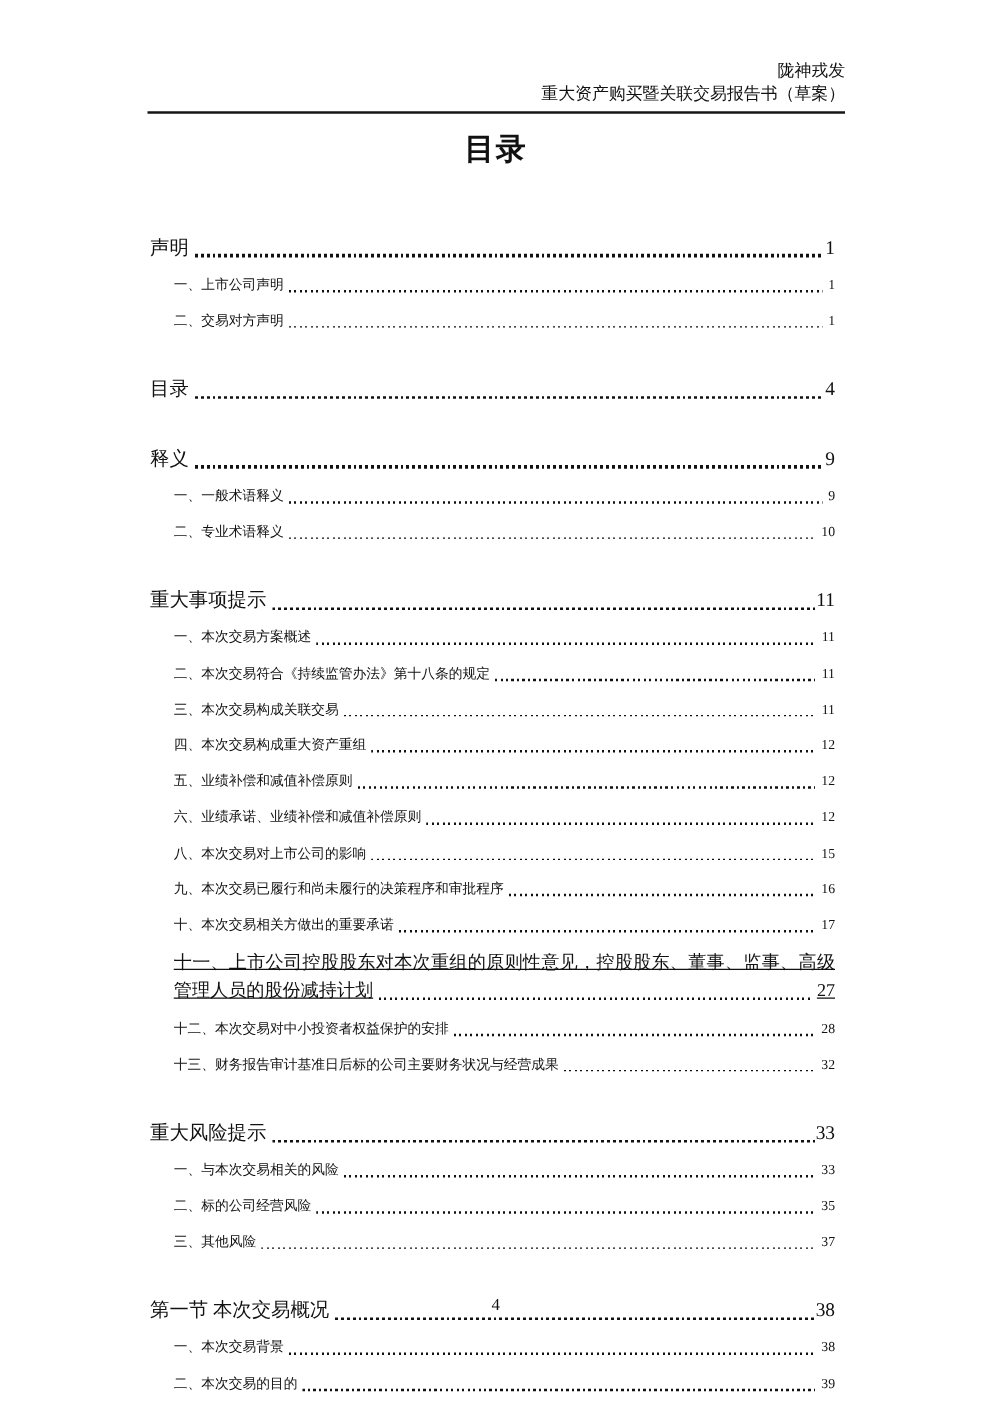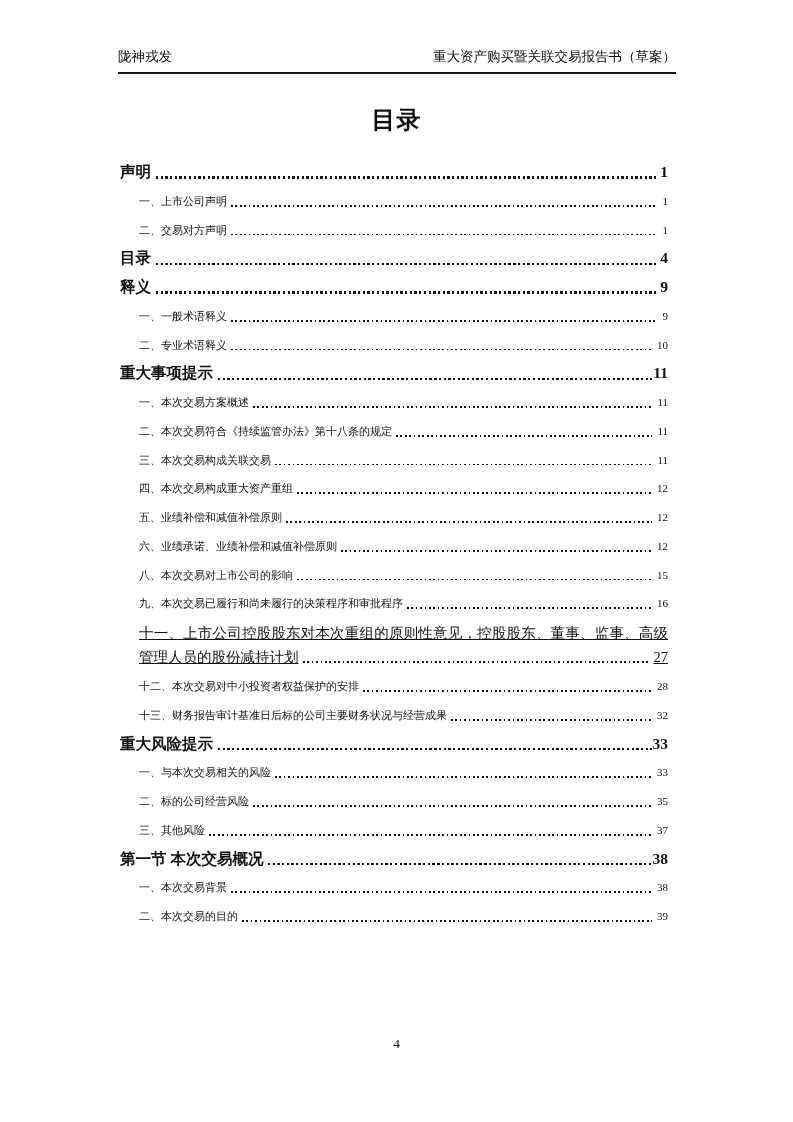--- a/index.html
+++ b/index.html
@@ -12,20 +12,21 @@
     overflow: hidden;
   }
   .page-header {
     position: absolute;
     top: 48px; left: 118px; width: 558px;
     display: flex; justify-content: space-between; align-items: flex-end;
     border-bottom: 2px solid #161616;
     padding-bottom: 6px;
     font-size: 13.5px;
     line-height: 1.3;
+    flex-direction: column;
   }
   .doc-title {
     position: absolute;
     top: 106px; left: 0; width: 100%;
     text-align: center;
     font-family: "Liberation Sans", "DejaVu Sans", sans-serif;
     font-weight: 700;
     font-size: 24px;
     letter-spacing: 1px;
     line-height: 1.2;
@@ -35,22 +36,23 @@
     top: 158px; left: 120px; width: 548px;
   }
   .toc-row {
     display: flex;
     align-items: baseline;
     line-height: 28.75px;
     font-size: 11px;
     white-space: nowrap;
   }
   .toc-row.lv1 {
-    font-weight: 700;
+    font-weight: 400;
     font-size: 15.5px;
+    margin-top: 27px;
   }
   .toc-row.lv2 { padding-left: 19px; }
   .toc-text { flex: 0 0 auto; }
   .leader {
     flex: 1 1 auto;
     height: 1.7px;
     align-self: flex-end;
     margin: 0 5px 9px 4px;
     background-image: repeating-linear-gradient(to right,
       currentColor 0, currentColor 1.7px, transparent 1.7px, transparent 4.4px);
@@ -172,20 +174,25 @@
     <div class="toc-row lv2">
       <span class="toc-text">八、本次交易对上市公司的影响</span>
       <span class="leader"></span>
       <span class="toc-num">15</span>
     </div>
     <div class="toc-row lv2">
       <span class="toc-text">九、本次交易已履行和尚未履行的决策程序和审批程序</span>
       <span class="leader"></span>
       <span class="toc-num">16</span>
     </div>
+    <div class="toc-row lv2">
+      <span class="toc-text">十、本次交易相关方做出的重要承诺</span>
+      <span class="leader"></span>
+      <span class="toc-num">17</span>
+    </div>
     <div class="toc-wrap">
       <div class="wrap-line1">十一、上市公司控股股东对本次重组的原则性意见，控股股东、董事、监事、高级</div>
       <div class="wrap-line2">
         <span class="toc-text">管理人员的股份减持计划</span>
         <span class="leader"></span>
         <span class="toc-num">27</span>
       </div>
     </div>
     <div class="toc-row lv2">
       <span class="toc-text">十二、本次交易对中小投资者权益保护的安排</span>

